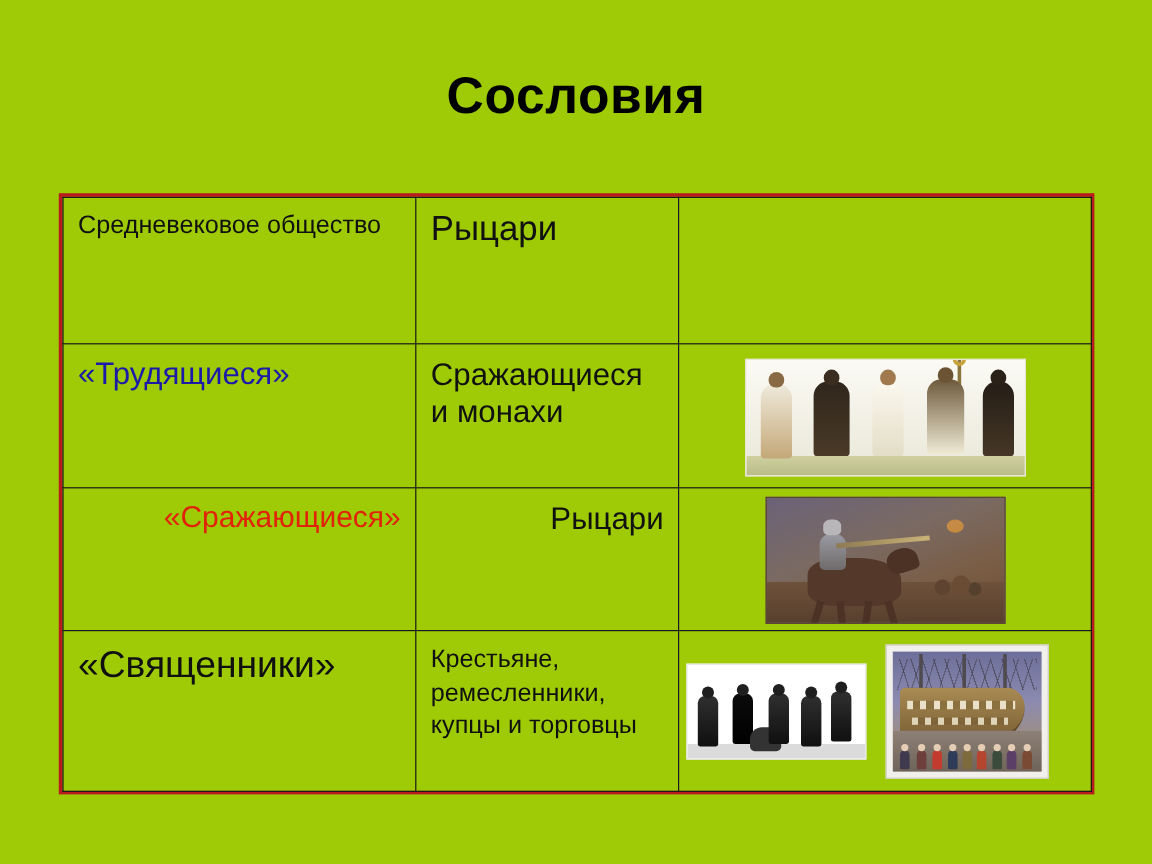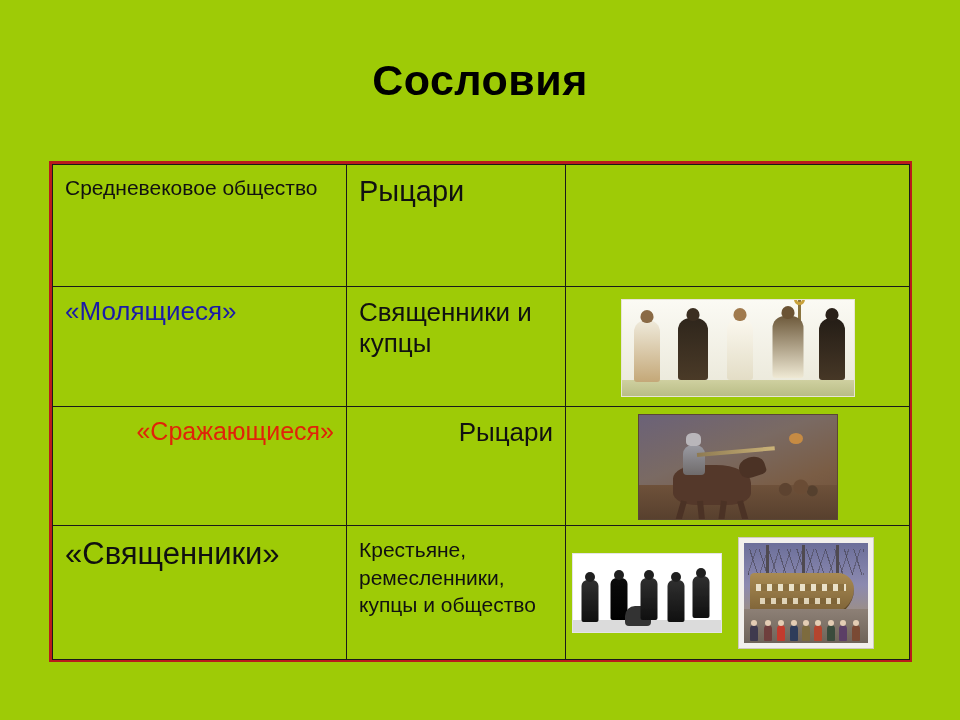--- a/index.html
+++ b/index.html
@@ -376,24 +376,24 @@
             <div class="cell-head-small">Средневековое общество</div>
           </td>
           <td>
             <div class="cell-head-big">Рыцари</div>
           </td>
           <td></td>
         </tr>
 
         <tr class="r2">
           <td>
-            <div class="cell-blue">«Молящиеся»</div>
-          </td>
-          <td>
-            <div class="cell-black-med">Священники и купцы</div>
+            <div class="cell-blue">«Трудящиеся»</div>
+          </td>
+          <td>
+            <div class="cell-black-med">Сражающиеся и монахи</div>
           </td>
           <td class="no-pad">
             <div class="pic pic-clergy">
               <div class="sky"></div>
               <div class="ground"></div>
               <div class="figure f1">
                   <div class="robe"></div>
                   <div class="head"></div>
                 </div>
               <div class="figure f2">
@@ -441,21 +441,21 @@
               <div class="lance"></div>
             </div>
           </td>
         </tr>
 
         <tr class="r4">
           <td>
             <div class="cell-black-lg">«Священники»</div>
           </td>
           <td>
-            <div class="cell-black-sm">Крестьяне, ремесленники, купцы и общество</div>
+            <div class="cell-black-sm">Крестьяне, ремесленники, купцы и торговцы</div>
           </td>
           <td class="no-pad">
             <div class="cell-pic-row">
 
               <div class="pic pic-peasants">
                 <div class="pground"></div>
                 <div class="pfig p1">
                     <div class="pb"></div>
                     <div class="ph"></div>
                   </div>

